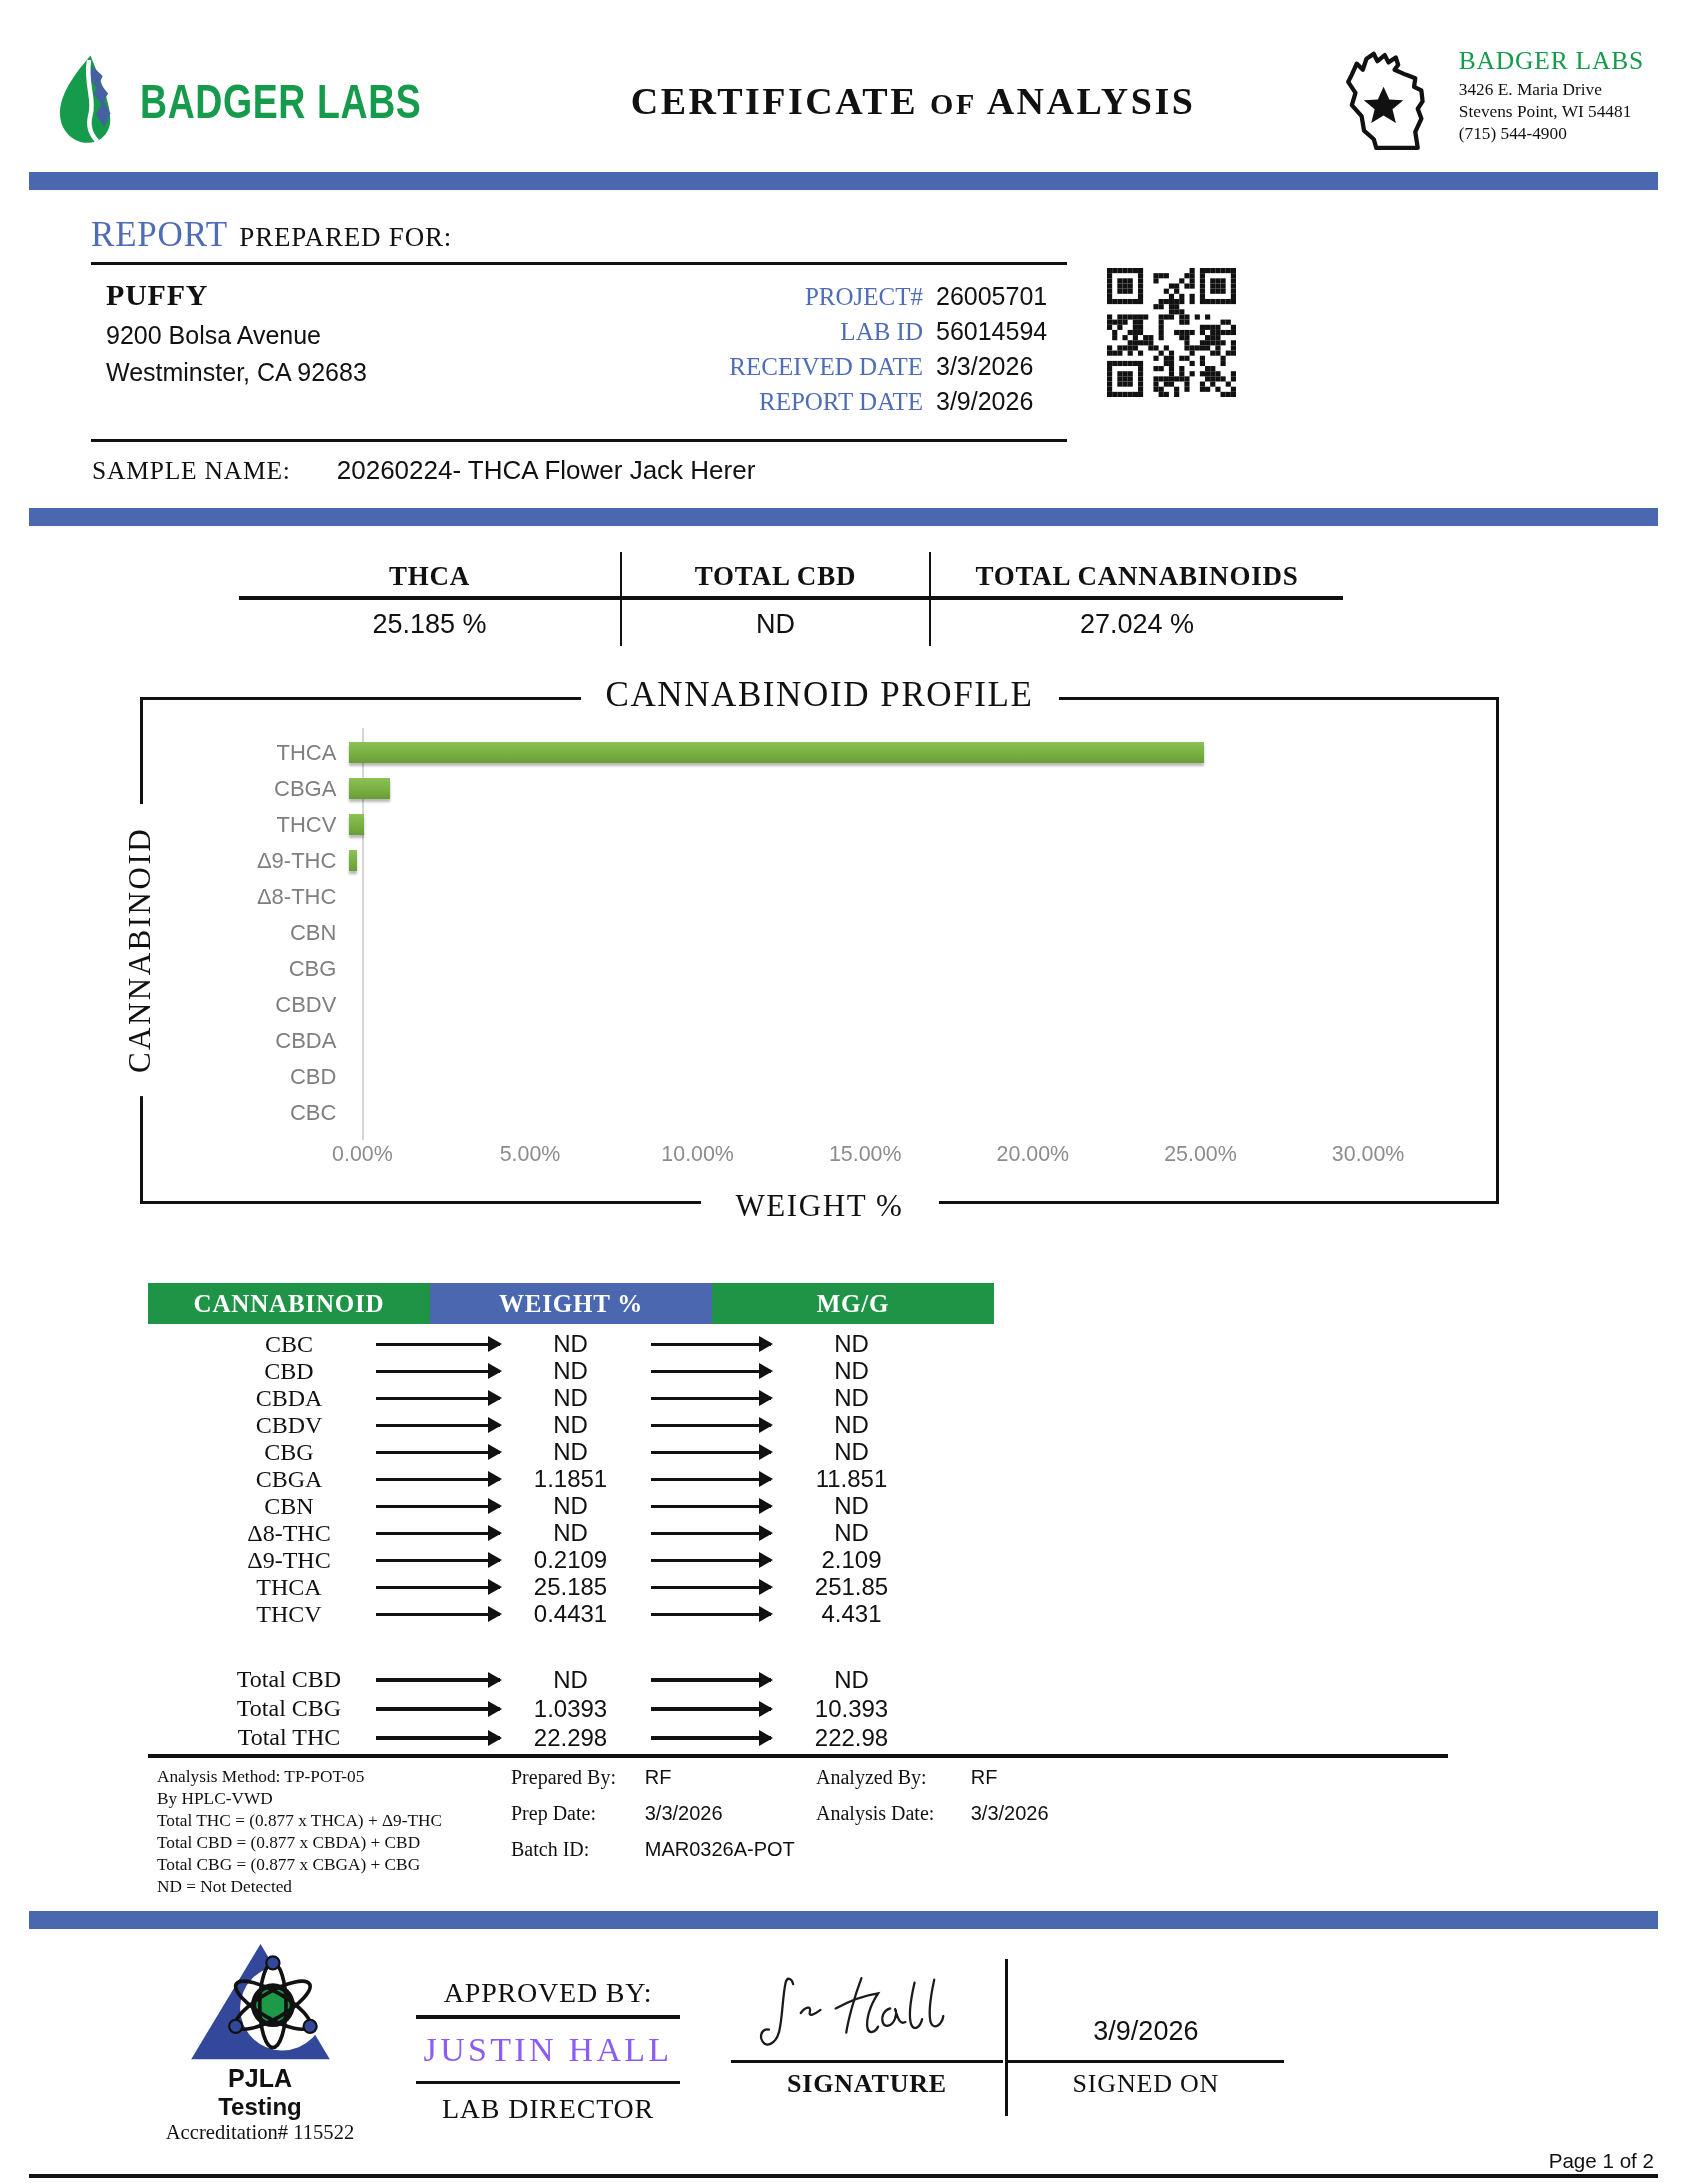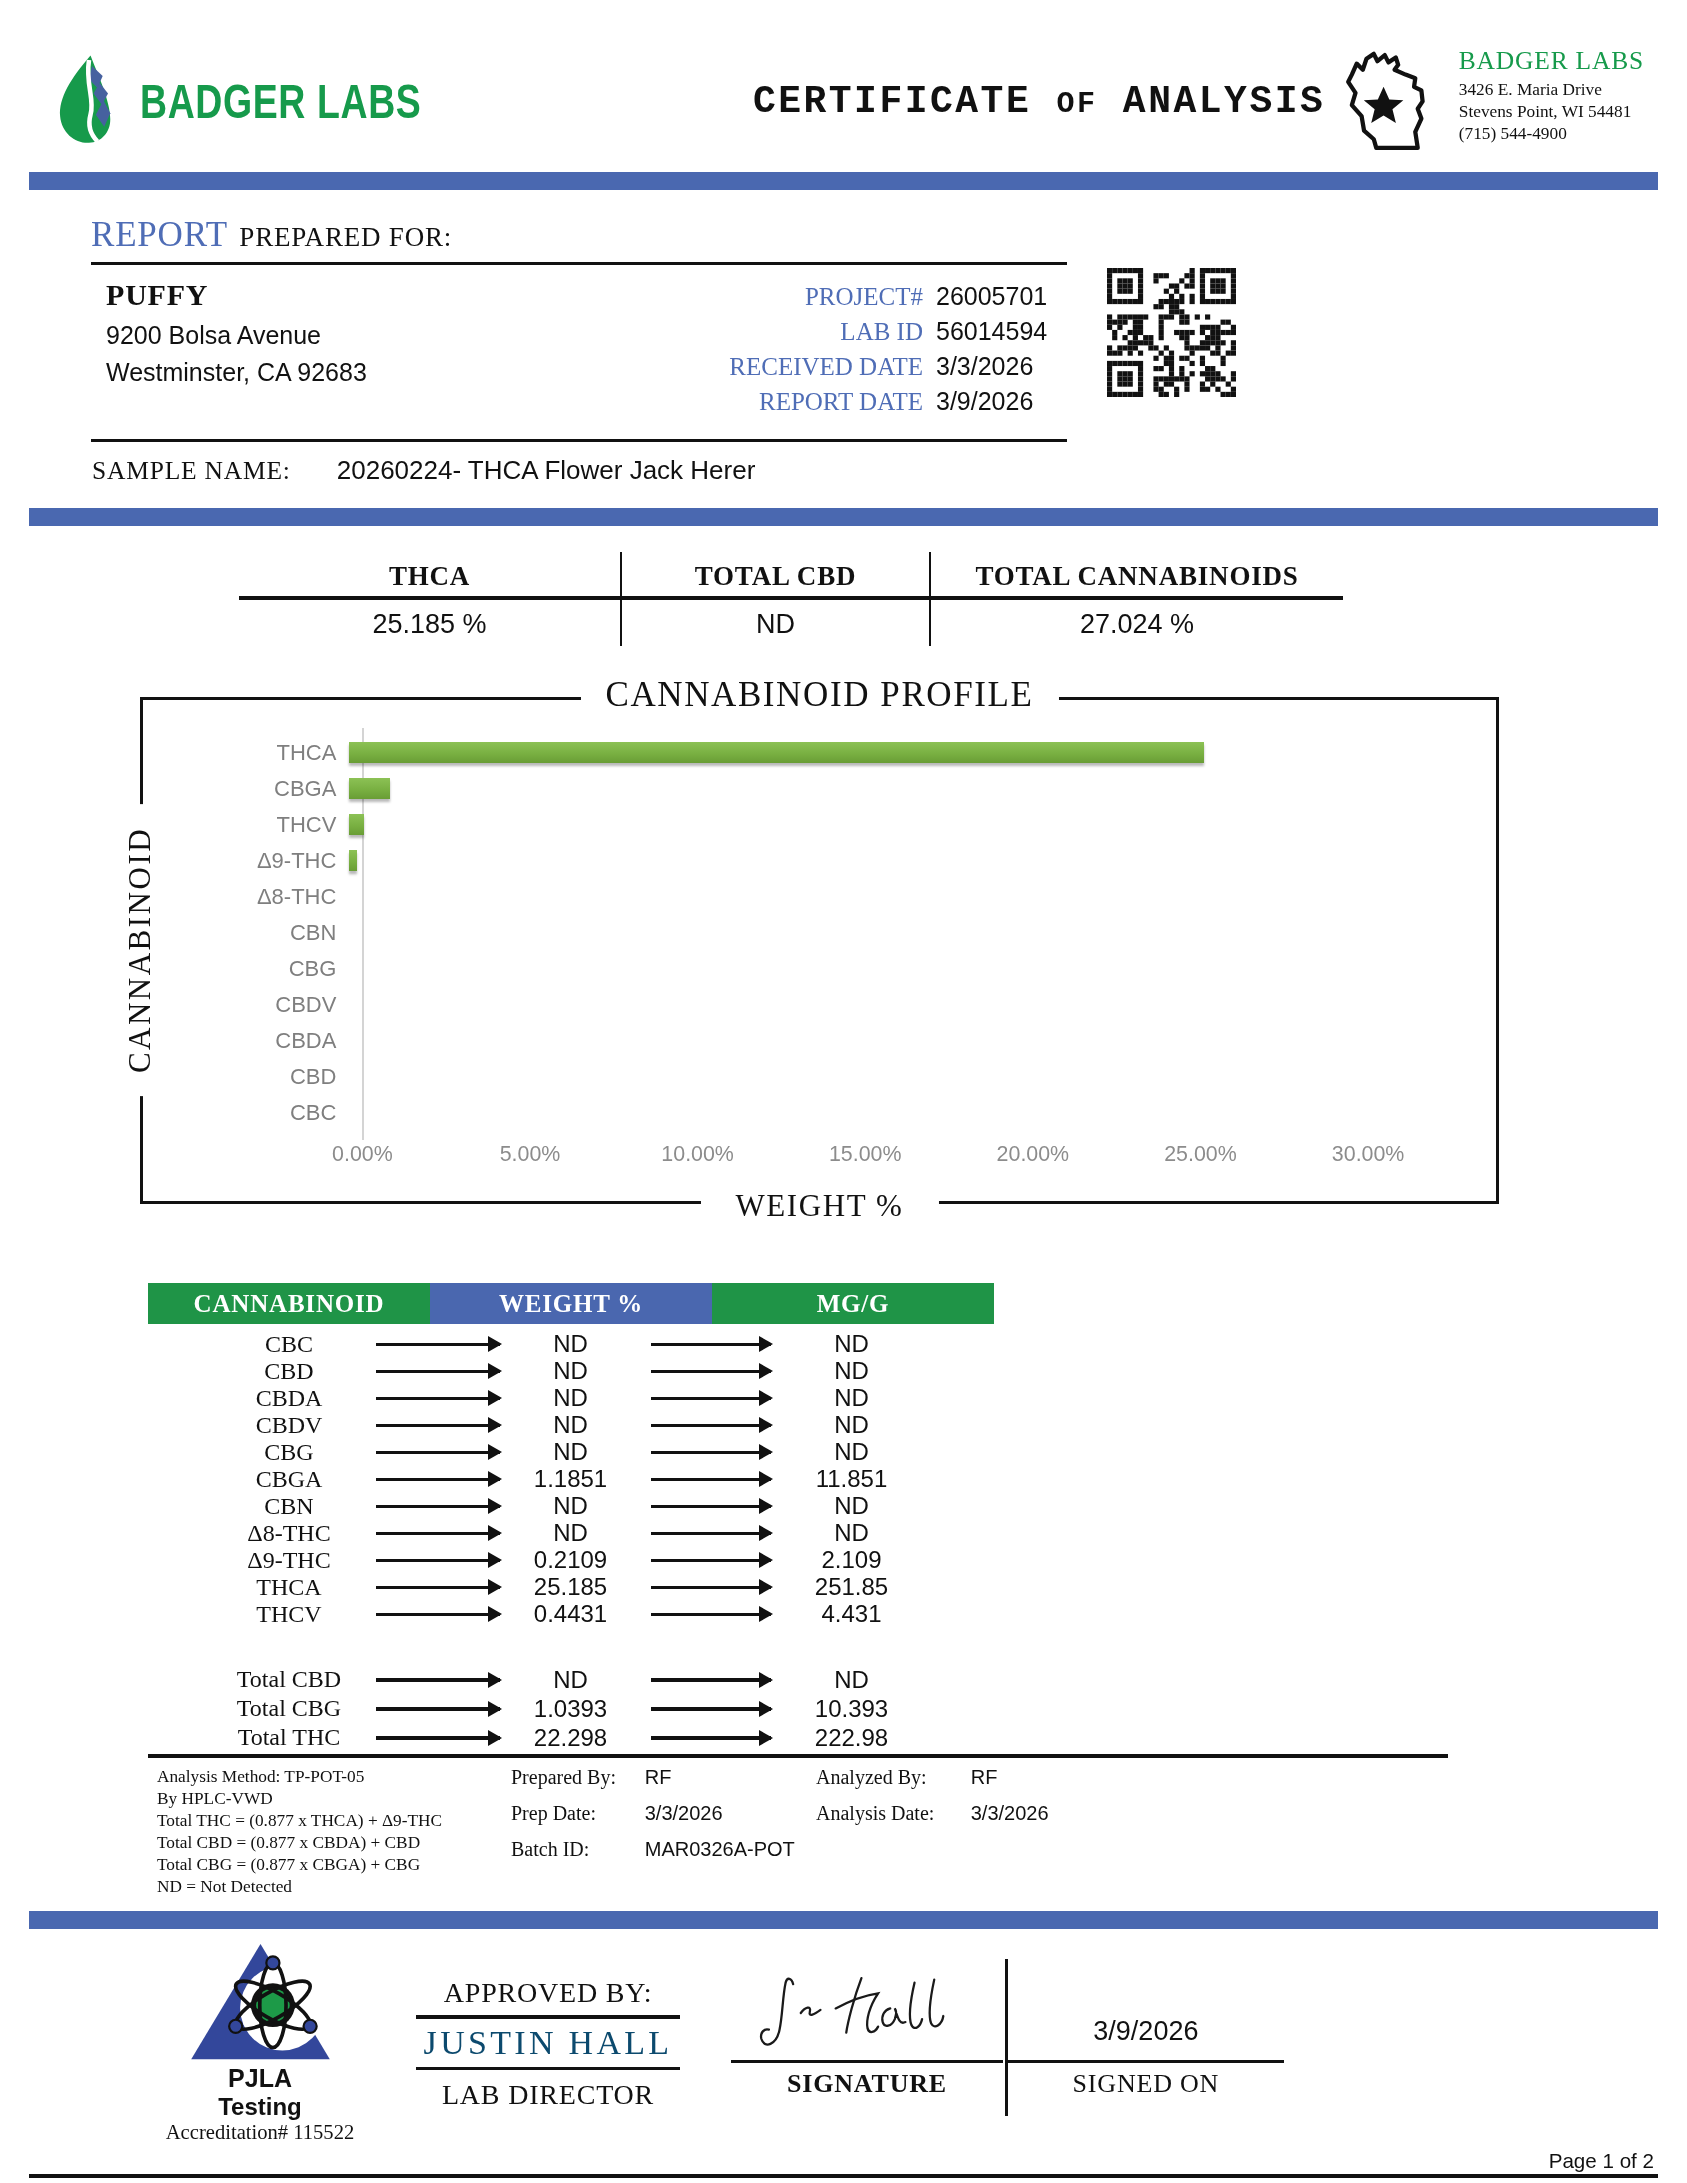--- a/index.html
+++ b/index.html
@@ -4,21 +4,21 @@
 <style>
   * { box-sizing: border-box; margin: 0; padding: 0; }
   html,body { width: 1687px; background:#fff; }
   body { height: 2183px; overflow: hidden; font-family: "Liberation Serif", serif; color:#111; }
 
   
   .header { display:flex; align-items:center; padding:38px 43px 8.2px 51px; }
   .brand { display:flex; align-items:center; gap:13px; }
   .wordmark { font-family:"Liberation Sans",sans-serif; font-weight:bold; font-size:48px; color:#169a4b;
               transform:scaleX(.78); transform-origin:left center; white-space:nowrap; letter-spacing:0.8px; }
-  .cert-title { flex:1; text-align:right; font-family:Liberation Mono, monospace; font-weight:bold;
+  .cert-title { flex:1; text-align:center; font-family:Liberation Serif, serif; font-weight:bold;
                 font-size:38px; letter-spacing:2.5px; white-space:nowrap; }
   .cert-title .of { font-size:30px; }
   .lab-badge { margin-left:auto; display:flex; gap:11.5px; align-items:flex-start; }
   .lab-text { padding-top:8.2px; }
   .lab-name { font-size:25.5px; color:#169a4b; letter-spacing:0.8px; }
   .lab-addr { font-size:17.3px; line-height:22px; padding-top:2.5px; }
 
   .blue-bar { height:18px; background:#4a68b0; margin:0 29px; }
 
   
@@ -99,21 +99,21 @@
 
   
   .blue-bar.b3 { margin-top:13px; }
   .footer { display:flex; margin:11.5px 0 0 124px; align-items:flex-start; }
   .pjla { width:272px; text-align:center; }
   .pjla-line1 { font-family:"Liberation Sans",sans-serif; font-weight:bold; font-size:25px; margin-top:-5px; }
   .pjla-line2 { font-family:"Liberation Sans",sans-serif; font-weight:bold; font-size:24px; }
   .pjla-accr { font-size:20.6px; }
   .approved { width:264px; margin-left:20px; padding-top:36px; text-align:center; }
   .app-label { font-size:28px; letter-spacing:0.8px; padding-bottom:6.6px; border-bottom:4.1px solid #111; }
-  .app-name { font-size:34px; letter-spacing:3.3px; color:#0c4a6e; padding:5px 0; border-bottom:3.3px solid #111; }
+  .app-name { font-size:34px; letter-spacing:3.3px; color:#8b5cf6; padding:12px 0; border-bottom:3.3px solid #111; }
   .app-title { font-size:28px; letter-spacing:0.8px; padding-top:8.2px; }
   .sig-block { width:272px; margin-left:51px; padding-top:23px; text-align:center; }
   .sig-draw { height:99px; border-bottom:3.3px solid #111; display:flex; align-items:flex-end; justify-content:center; }
   .sig-label { font-size:26px; letter-spacing:0.8px; padding-top:6.6px;font-weight:bold; }
   .vline { width:3.3px; background:#111; height:157px; margin:18px 0 0 1.6px; }
   .signed-block { width:276px; text-align:center; padding-top:23px; }
   .signed-date { height:99px; border-bottom:3.3px solid #111; display:flex; align-items:flex-end; justify-content:center;
                  font-family:"Liberation Sans",sans-serif; font-size:27px; padding-bottom:13px; }
   .signed-label { font-size:26px; letter-spacing:0.8px; padding-top:6.6px; }
 

